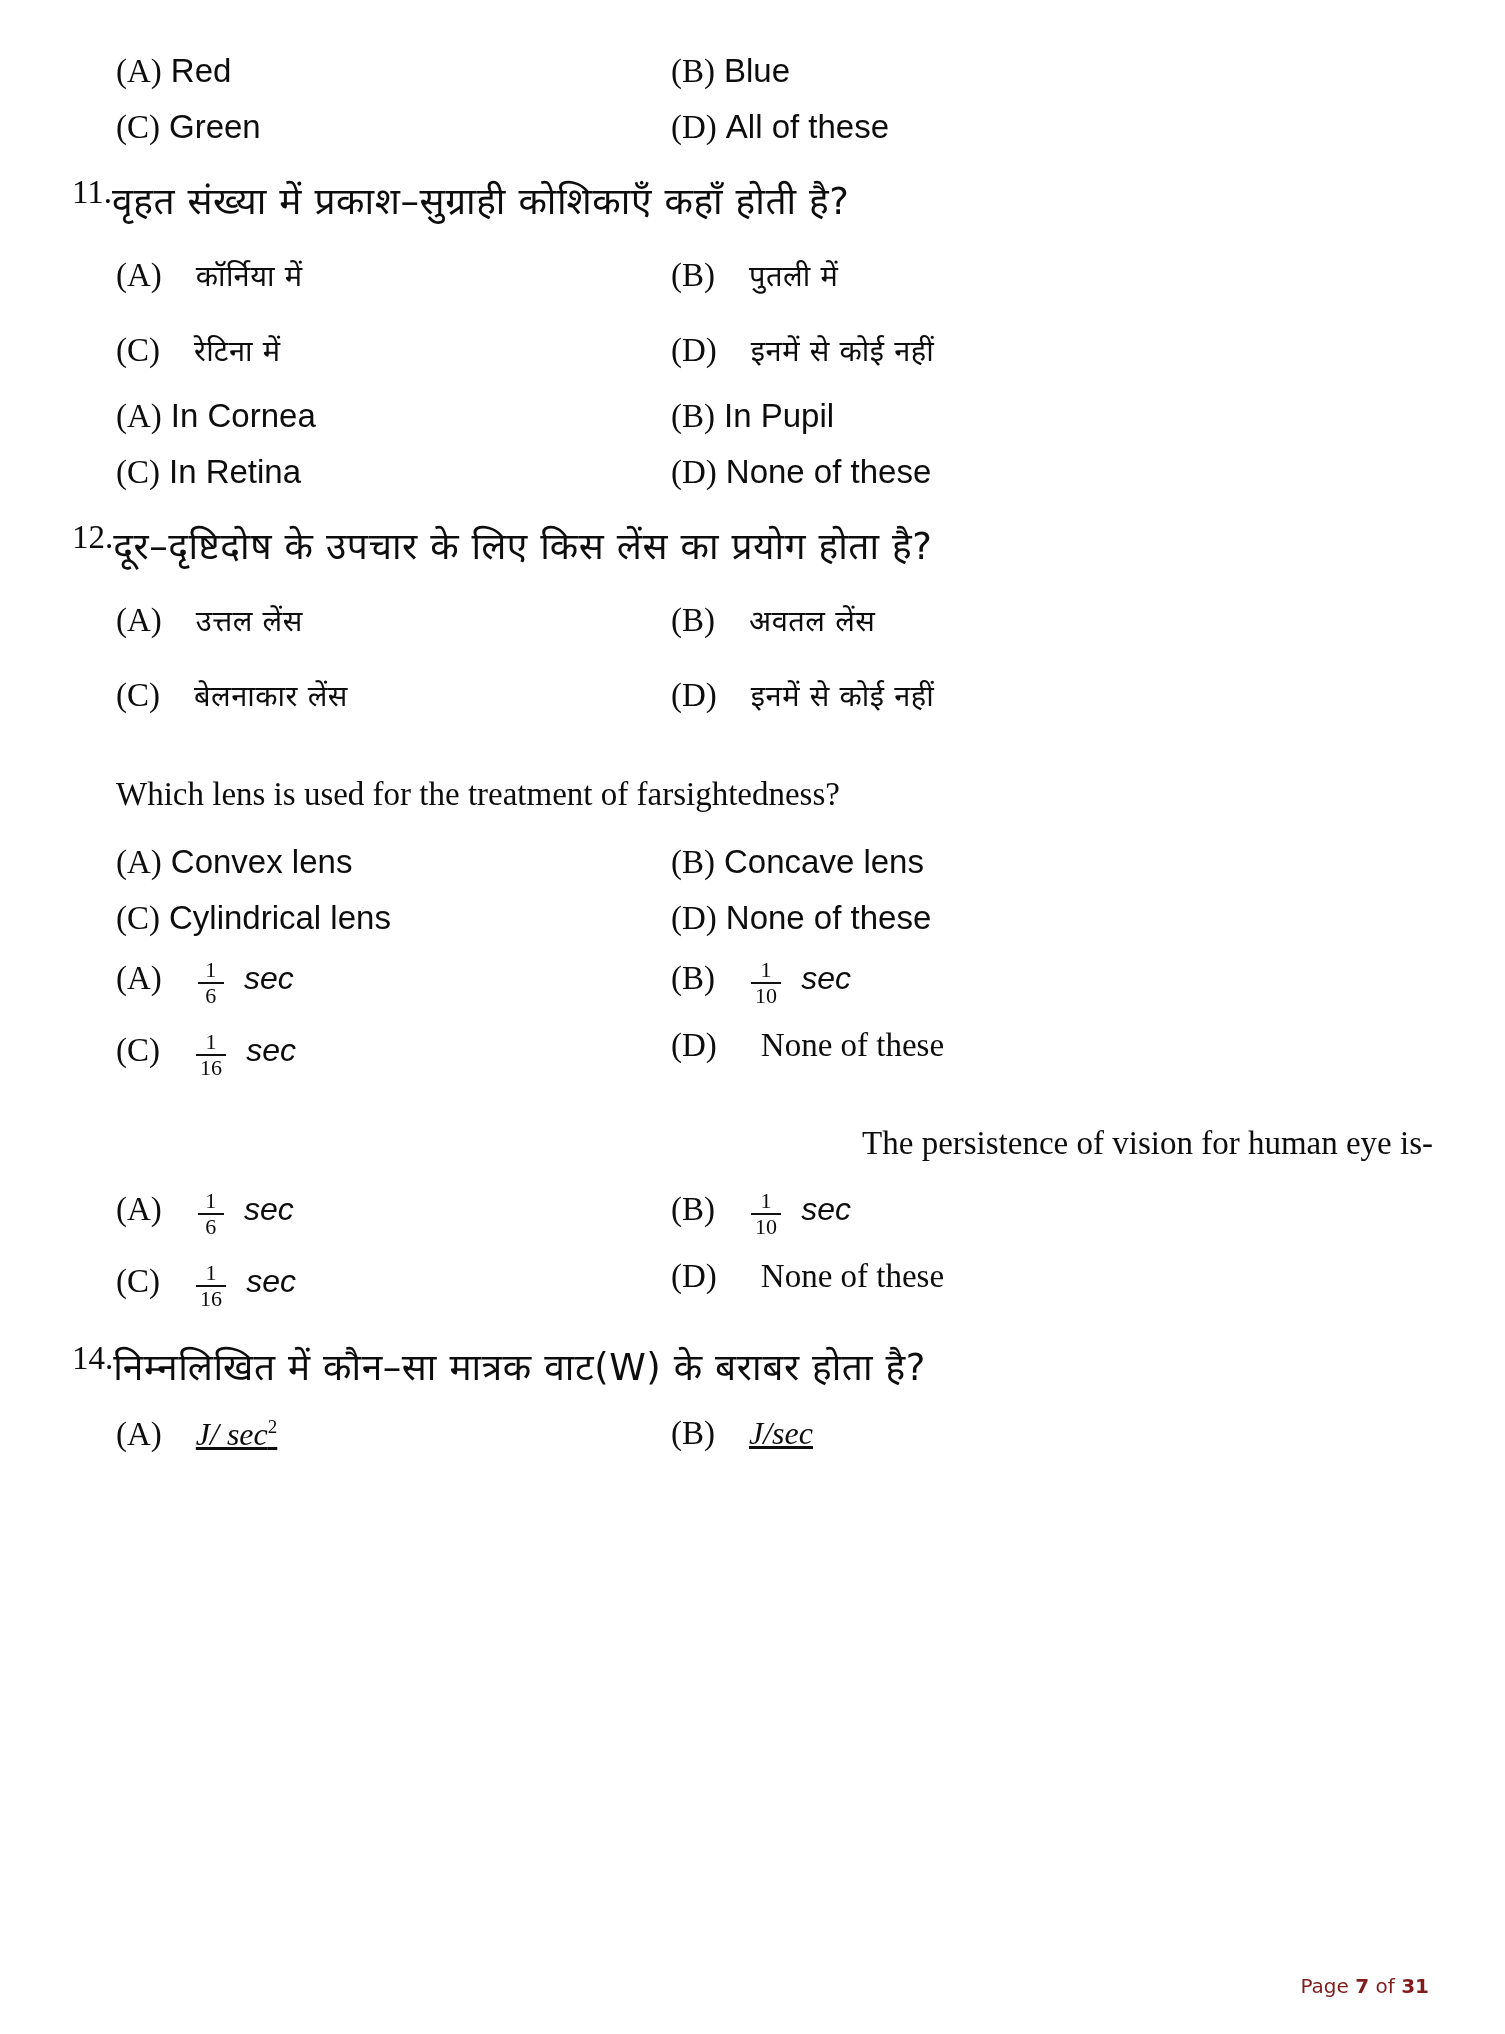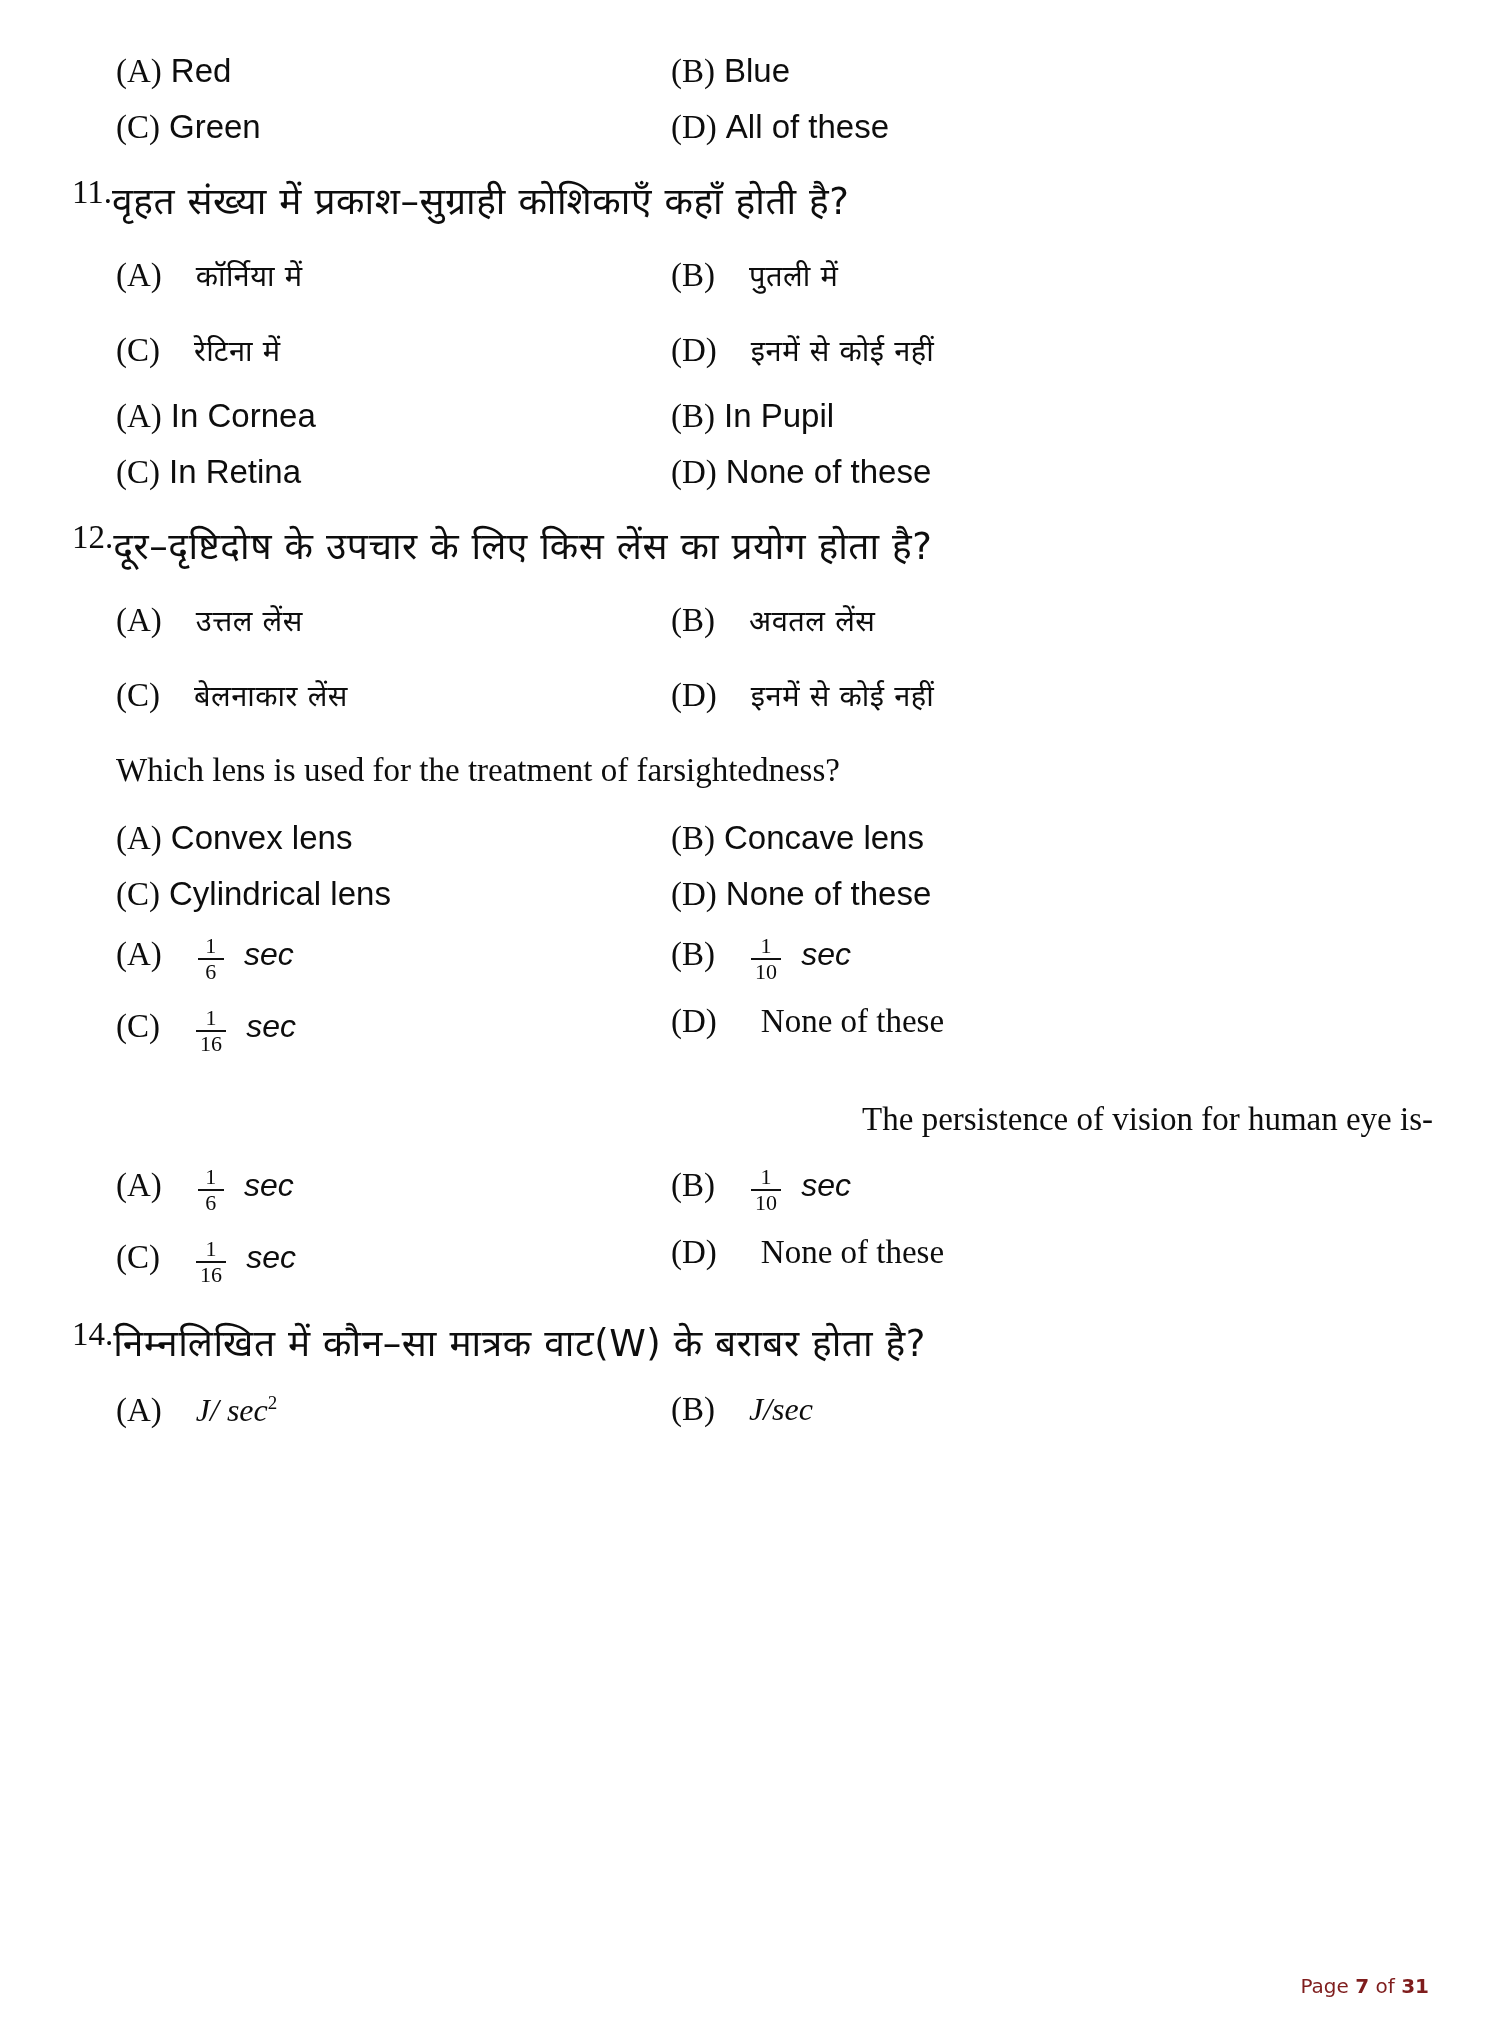--- a/index.html
+++ b/index.html
@@ -110,20 +110,21 @@
   .sec {
     font-family: Liberation Sans, sans-serif;
     font-style: italic;
     font-size: 32px;
     margin-left: 10px;
   }
   .mathitalic {
     font-family: "Liberation Serif", serif;
     font-style: italic;
     font-size: 32px;
+    text-decoration: underline;
   }
   .mathitalic sup {
     font-size: 19px;
     font-style: normal;
   }
 
   
   .footer {
     position: absolute;
     right: 76px;
@@ -220,21 +221,21 @@
     <div class="opt">
       <span class="tag">(C)</span>
       <span class="txt-hi">बेलनाकार लेंस</span>
     </div>
     <div class="opt">
       <span class="tag">(D)</span>
       <span class="txt-hi">इनमें से कोई नहीं</span>
     </div>
   </div>
 
-  <div class="eng-q" style="margin-top:40px;font-family:Liberation Serif, serif;">Which lens is used for the treatment of farsightedness?</div>
+  <div class="eng-q" style="margin-top:64px;font-family:Liberation Serif, serif;">Which lens is used for the treatment of farsightedness?</div>
 
   <div class="opts rowgap-en" style="margin-top:32px;">
     <div class="opt">
       <span class="tag">(A)</span>
       <span class="txt-en">Convex lens</span>
     </div>
     <div class="opt">
       <span class="tag">(B)</span>
       <span class="txt-en">Concave lens</span>
     </div>

